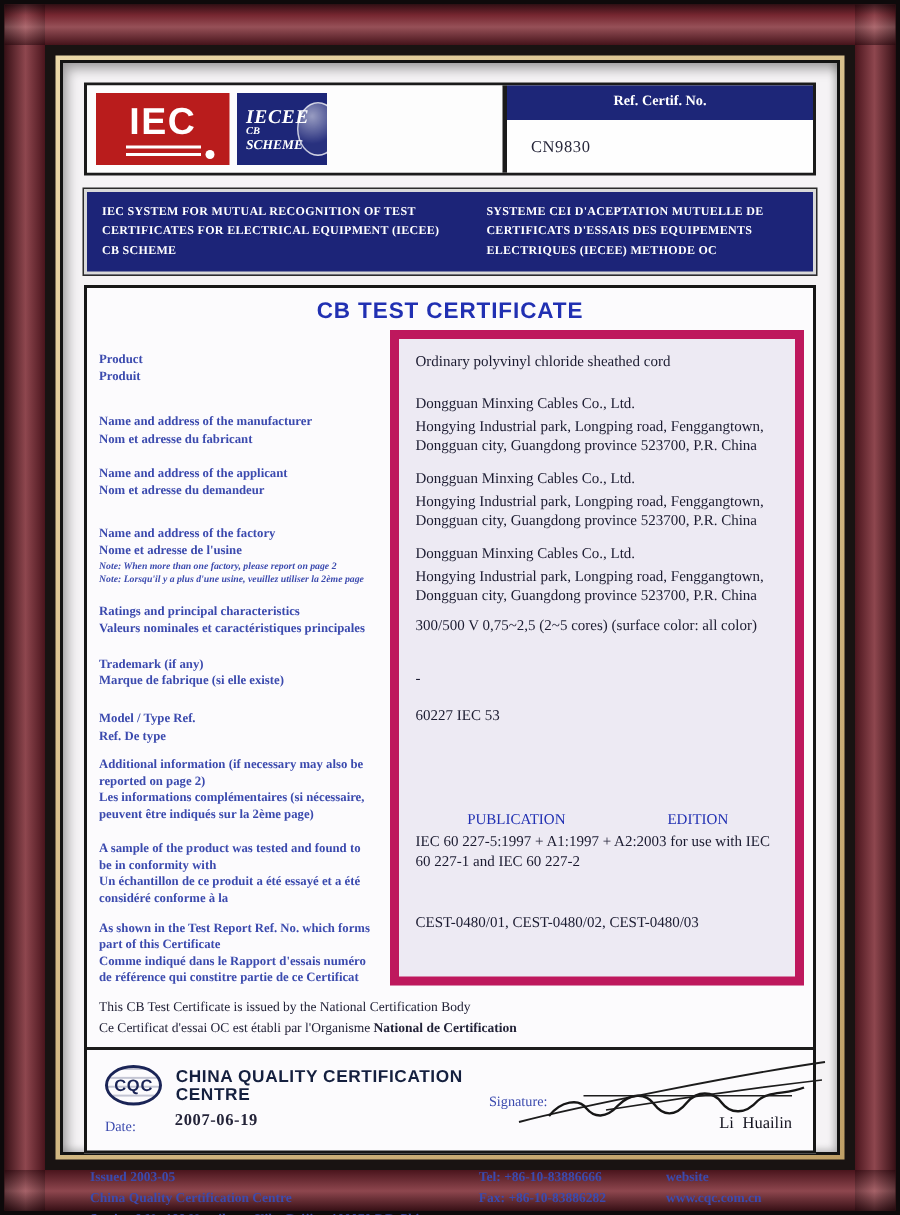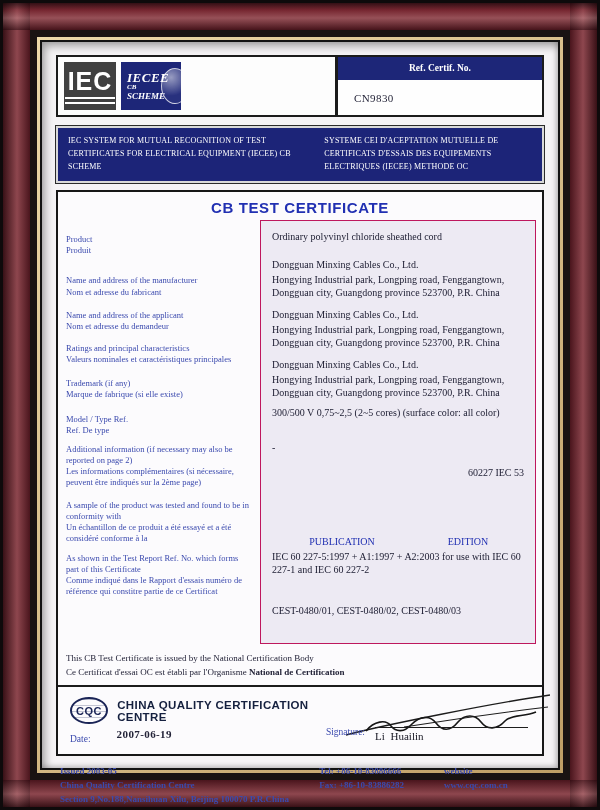--- a/index.html
+++ b/index.html
@@ -20,82 +20,82 @@
   .band-gold   { width:100%; height:100%; padding:3px; background:linear-gradient(135deg,#ecd9a9,#bf9f66); }
   .band-black2 { width:100%; height:100%; padding:2px; background:#131313; }
   .paper {
     width:100%; height:100%; background:#f5f3f5; padding:13px 14px;
     box-shadow: inset 3px 4px 8px rgba(0,0,0,.35), inset -2px -2px 5px rgba(0,0,0,.18);
   }
 
   
   .hdr { display:flex; border:2px solid #1b1b1b; height:62px; background:#fff; box-shadow:0 0 0 1px #cfcfcf inset; }
   .hdr-left { flex:1; display:flex; align-items:center; gap:5px; padding:5px 6px; background:#fdfdfd; }
-  .iec-box { width:52px; height:48px; background:#404040; color:#fff; display:flex; flex-direction:column; align-items:center; justify-content:center; }
+  .iec-box { width:89px; height:48px; background:#b91c1c; color:#fff; display:flex; flex-direction:column; align-items:center; justify-content:center; }
   .iec-text { font-family:"Liberation Sans",sans-serif; font-size:25px; font-weight:bold; letter-spacing:1px; line-height:1; }
   .iec-lines { width:50px; height:7px; border-top:2px solid #fff; border-bottom:2px solid #fff; margin-top:3px; position:relative; }
   .iec-dot { position:absolute; right:-9px; top:1px; width:6px; height:6px; border-radius:50%; background:#fff; }
   .iecee-box { width:60px; height:48px; background:#1d2678; color:#fff; display:flex; flex-direction:column; justify-content:center; padding-left:6px; position:relative; overflow:hidden; }
   .iecee-box::after { content:""; position:absolute; right:-8px; top:6px; width:26px; height:34px; border:1px solid rgba(255,255,255,.75); border-radius:50%; background:radial-gradient(circle at 35% 25%, rgba(255,255,255,.55), rgba(255,255,255,.05) 60%); }
   .iecee-1 { font-style:italic; font-weight:bold; font-size:13px; letter-spacing:.5px; line-height:1.05; }
   .iecee-2 { font-style:italic; font-weight:bold; font-size:7px; line-height:1.05; }
   .iecee-3 { font-style:italic; font-weight:bold; font-size:9px; line-height:1.05; }
   .hdr-div { width:3px; background:#1b1b1b; }
   .hdr-right { width:204px; display:flex; flex-direction:column; }
   .ref-label { background:#1d2678; color:#fff; text-align:center; font-weight:bold; font-size:9.5px; padding:6px 0 7px; }
   .ref-value { flex:1; background:#fefefe; color:#26263a; font-size:11px; display:flex; align-items:center; padding-left:16px; letter-spacing:.4px; }
 
   
   .banner { margin-top:9px; background:#1c2478; border:2px solid #d9d9d9; outline:1px solid #2b2b2b; padding:7px 10px 8px; display:flex; gap:22px; }
-  .banner div { color:#fff; font-size:8px; font-weight:normal; line-height:1.6; letter-spacing:.2px; }
+  .banner div { color:#fff; font-size:8px; font-weight:bold; line-height:1.6; letter-spacing:.2px; }
   .banner .b-en { width:53%; }
   .banner .b-fr { width:47%; }
 
   
   .main-box { margin-top:7px; border:2px solid #161616; background:#fcfbfd; min-height:537px; display:flex; flex-direction:column; }
   .title-row { display:flex; padding-top:7px;flex-direction:column; }
   .title-spacer { width:200px; }
   .title { flex:1; text-align:center; font-family:"Liberation Sans",sans-serif; font-weight:bold; font-size:15px; letter-spacing:.6px; color:#2130b2; }
 
   .content-row { display:flex; padding:4px 6px 0 6px; }
   .labels { width:196px; padding:14px 10px 0 2px; color:#3b4aae; font-size:8.5px; line-height:1.3; }
-  .lbl { margin-bottom:0; }
+  .lbl { margin-bottom:0;font-weight:bold; }
   .note { font-size:6.5px; font-style:italic; line-height:1.35; margin-top:2px; }
   .m1{margin-top:12px;} .m2{margin-top:19px;} .m3{margin-top:18px;} .m4{margin-top:11px;}
   .m5{margin-top:13px;} .m6{margin-top:14px;} .m7{margin-top:8px;} .m8{margin-top:12px;} .m9{margin-top:9px;}
 
-  .valuebox { flex:1; border:1px solid #be185d; background:#edeaf3; padding:9px 11px 10px; color:#1b1b30; font-size:10px; line-height:1.3; min-height:424px; }
+  .valuebox { flex:1; border:6px solid #be185d; background:#edeaf3; padding:9px 11px 10px; color:#1b1b30; font-size:10px; line-height:1.3; min-height:424px; }
   .v-product { margin-bottom:15px; }
   .v-name { margin-bottom:2px; }
   .v-addr { margin-bottom:9px; }
   .v-addr-last { margin-bottom:7px; }
   .v-ratings { margin-bottom:22px; }
   .v-trademark { margin-bottom:12px; }
-  .v-model { margin-bottom:56px;text-align:right; }
+  .v-model { margin-bottom:56px; }
   .pub-row { display:flex; font-weight:normal; color:#2130b2; margin-bottom:2px; }
   .pub-row span:first-child { flex:1.25; text-align:center; }
   .pub-row span:last-child { flex:1; text-align:center; }
   .v-standards { margin-bottom:28px; }
 
   .issued-by { padding:8px 8px 0; color:#232338; font-size:9px; line-height:1.5; }
   .issued-by b { font-weight:bold; }
   .sep { border-top:2px solid #1c1c1c; margin-top:6px; }
 
   .sig-row { display:flex; justify-content:space-between; padding:10px 14px 10px 12px; flex:1; }
   .cqc-col { display:flex; flex-direction:column; justify-content:space-between; }
   .cqc-line { display:flex; align-items:center; gap:9px; }
   .cqc-oval { width:44px; height:27px; border:2.5px solid #1a2456; border-radius:50%; display:flex; align-items:center; justify-content:center; color:#1a2456; font-family:"Liberation Sans",sans-serif; font-weight:bold; font-size:11px; letter-spacing:.5px; background:repeating-linear-gradient(to bottom, rgba(26,36,86,.25) 0 1px, transparent 1px 6px); }
   .cqc-name { font-family:"Liberation Sans",sans-serif; font-weight:bold; font-size:11.5px; color:#15203f; letter-spacing:.4px; }
   .date-line { display:flex; align-items:baseline; gap:26px; margin-top:8px; }
   .date-label, .sig-label { color:#3b4aae; font-size:9.5px; }
   .date-value { color:#232338; font-size:11px; letter-spacing:.4px; position:relative; top:-4px;font-weight:bold; }
   .sig-col { width:235px; position:relative; }
   .sig-svg { position:absolute; top:-6px; left:18px; }
-  .sig-bottom { position:absolute; bottom:2px; left:0; right:0; display:flex; align-items:flex-start; gap:10px; }
-  .sig-underline { flex:1; border-top:1.5px solid #1d1d1d; text-align:left; padding-top:2px; color:#141420; font-size:11px; word-spacing:3px; }
+  .sig-bottom { position:absolute; bottom:2px; left:0; right:0; display:flex; align-items:flex-start; gap:24px; }
+  .sig-underline { flex:1; border-top:1.5px solid #1d1d1d; text-align:right; padding-top:12px; color:#141420; font-size:11px; word-spacing:3px; }
 
   
   .footer { display:flex; margin-top:9px; color:#3b4aae; font-size:9px; line-height:1.55; font-weight:bold; padding:0 4px; }
   .f-left { width:54%; }
   .f-mid { width:26%; }
   .f-right { width:20%; }
 </style>
 </head>
 <body>
 
@@ -145,20 +145,28 @@
               <div>Product</div>
               <div>Produit</div>
             </div>
             <div class="lbl m2">
               <div>Name and address of the manufacturer</div>
               <div>Nom et adresse du fabricant</div>
             </div>
             <div class="lbl m1">
               <div>Name and address of the applicant</div>
               <div>Nom et adresse du demandeur</div>
+            </div>
+            <div class="lbl m3">
+              <div>Name and address of the factory</div>
+              <div>Nome et adresse de l'usine</div>
+              <div class="note">
+                <div>Note: When more than one factory, please report on page 2</div>
+                <div>Note: Lorsqu'il y a plus d'une usine, veuillez utiliser la 2ème page</div>
+              </div>
             </div>
             <div class="lbl m4">
               <div>Ratings and principal characteristics</div>
               <div>Valeurs nominales et caractéristiques principales</div>
             </div>
             <div class="lbl m5">
               <div>Trademark (if any)</div>
               <div>Marque de fabrique (si elle existe)</div>
             </div>
             <div class="lbl m6">

